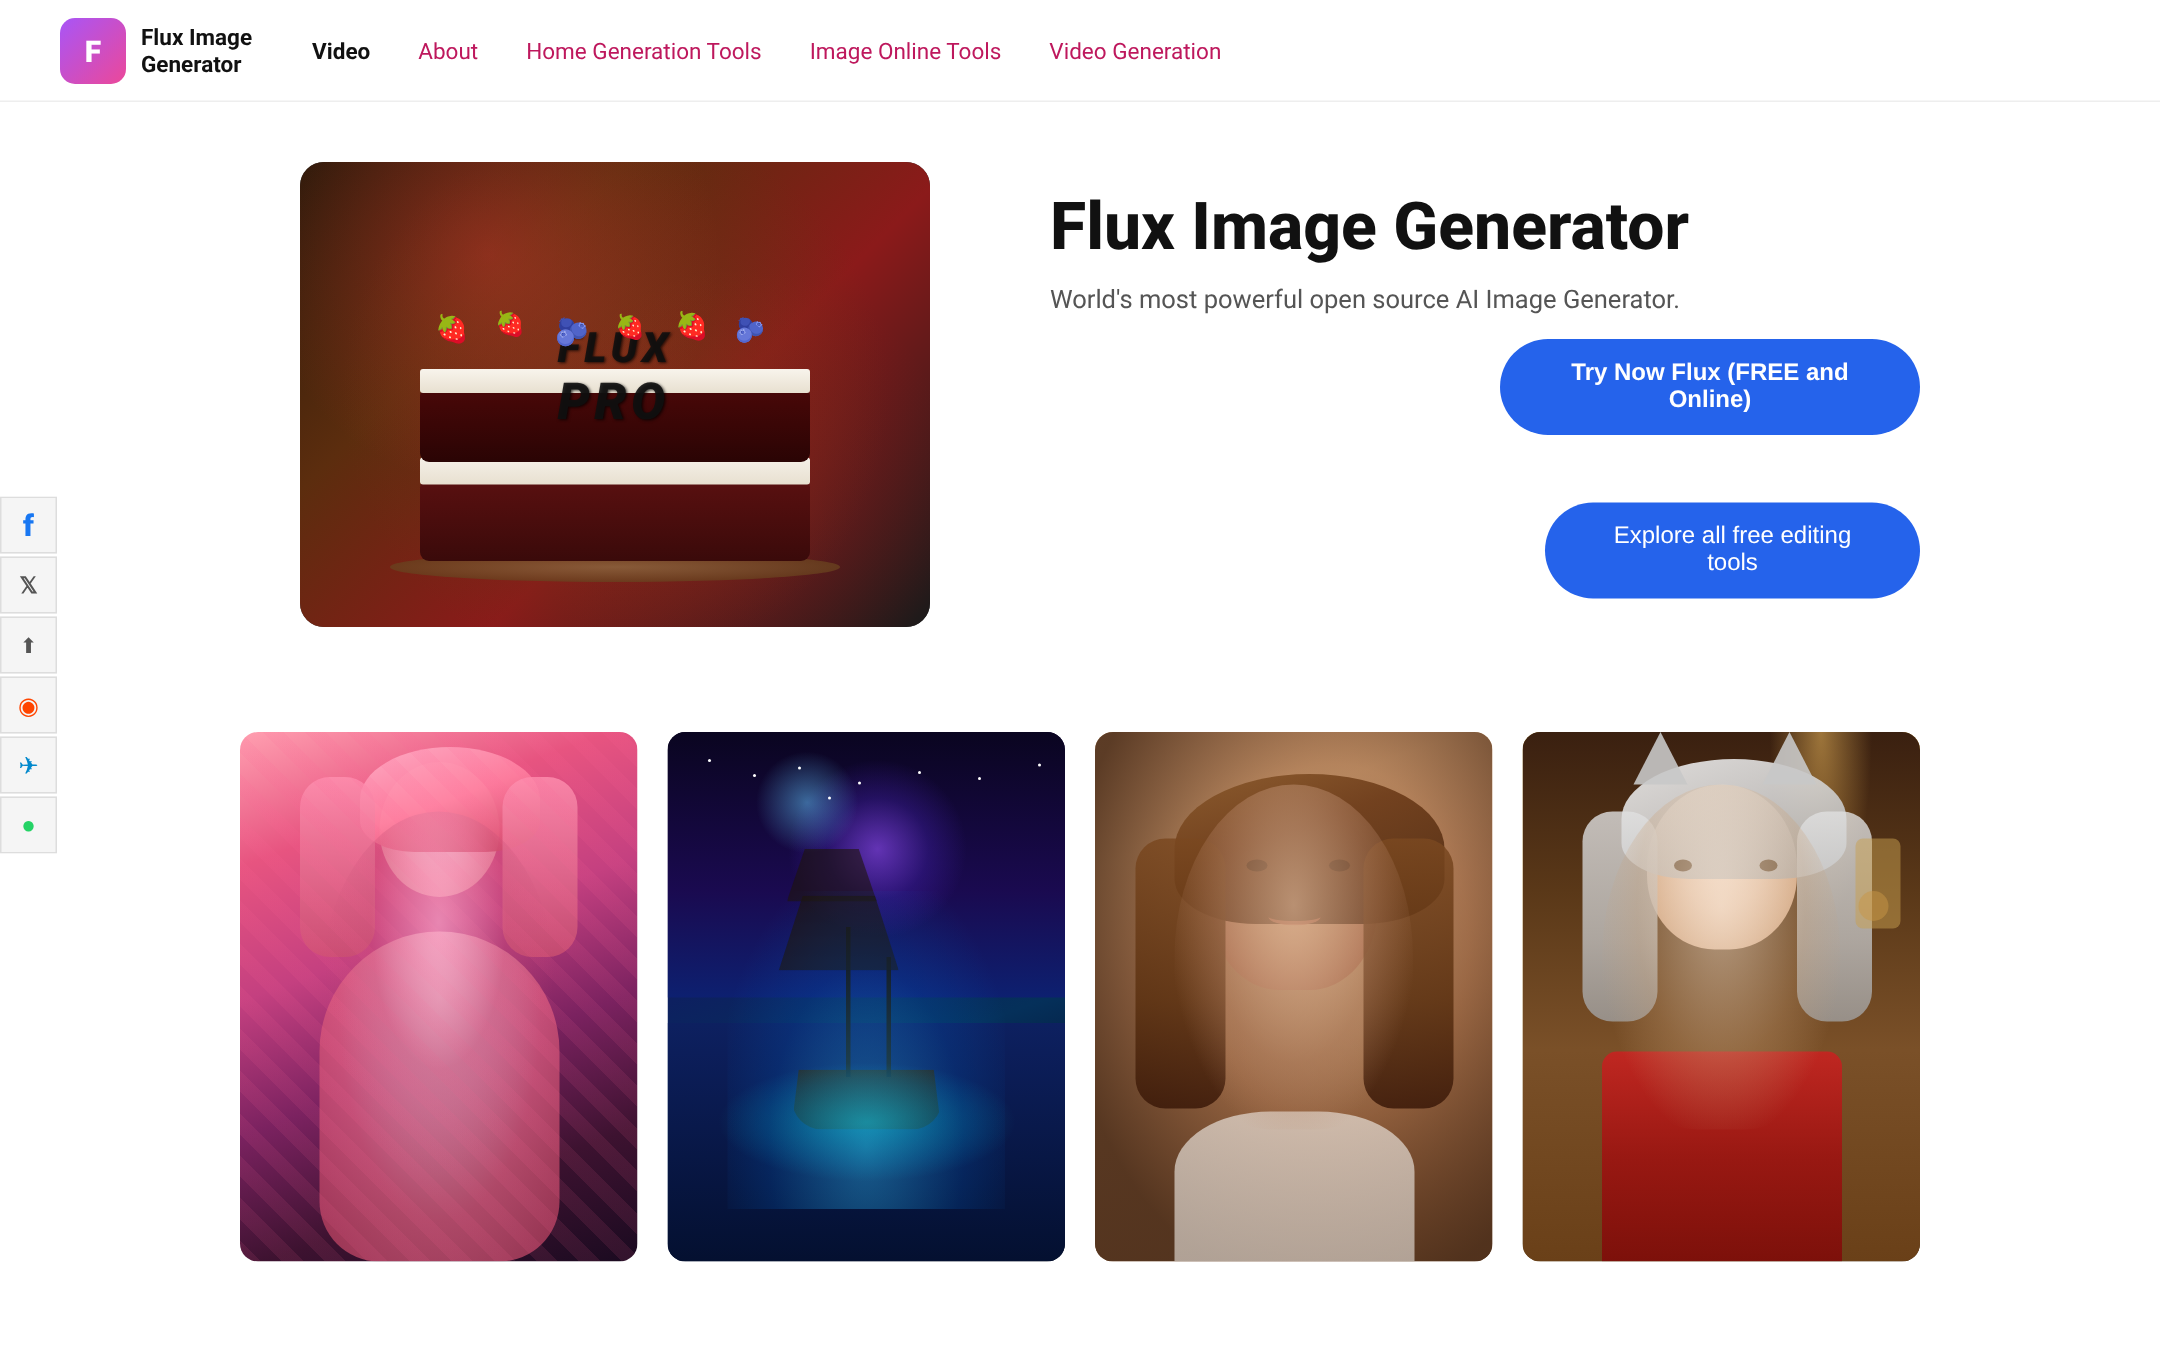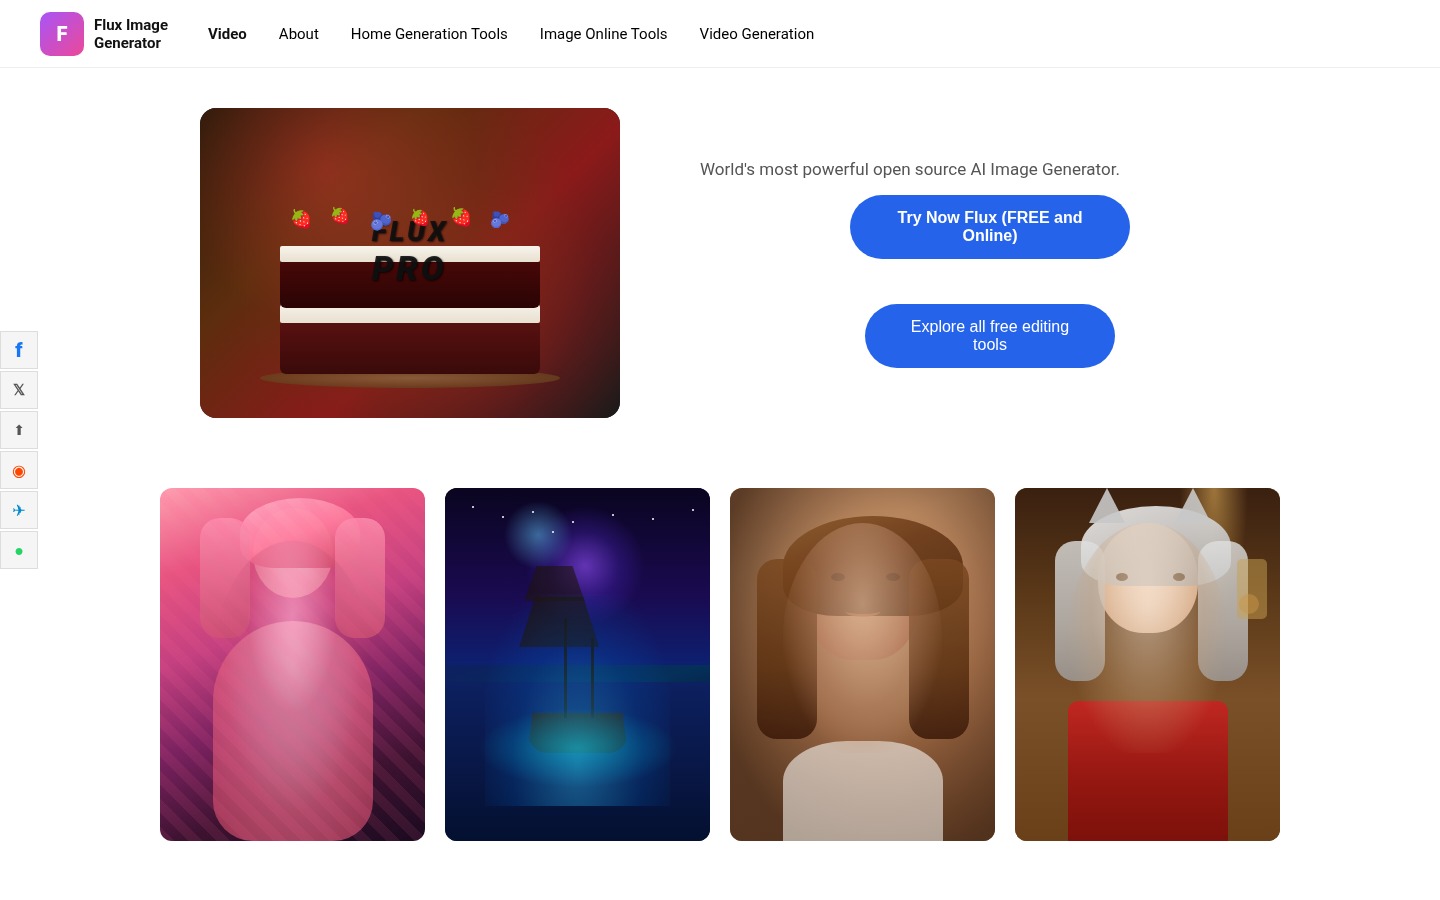--- a/index.html
+++ b/index.html
@@ -29,21 +29,21 @@
       background: linear-gradient(135deg, #a855f7, #ec4899);
       display: flex;
       align-items: center;
       justify-content: center;
       font-weight: 900;
       font-size: 22px;
       color: #fff;
     }
     .logo-text { font-size: 15px; font-weight: 700; line-height: 1.2; color: #111; }
     .nav-links { display: flex; align-items: center; gap: 32px; }
-    .nav-links a { text-decoration: none; color: #000000; font-size: 15px; }
+    .nav-links a { text-decoration: none; color: #be185d; font-size: 15px; }
     .nav-links a.active { font-weight: 700; color: #111; }
 
     
     .sidebar-share {
       position: fixed;
       left: 0;
       top: 50%;
       transform: translateY(-50%);
       display: flex;
       flex-direction: column;
@@ -261,22 +261,23 @@
           <div style="position:absolute; top:-18px; left:100px; font-size:18px;">🫐</div>
           <div style="position:absolute; top:-20px; left:140px; font-size:16px;">🍓</div>
           <div style="position:absolute; top:-22px; left:180px; font-size:18px;">🍓</div>
           <div style="position:absolute; top:-18px; left:220px; font-size:16px;">🫐</div>
         </div>
       </div>
     </div>
   </div>
 
   <div class="hero-content">
+    <h1 class="hero-title">Flux Image Generator</h1>
     <p class="hero-subtitle">World's most powerful open source AI Image Generator.</p>
-    <div style="display:flex; flex-direction:column; align-items:center; gap:31px;">
+    <div style="display:flex; flex-direction:column; align-items:flex-end; gap:31px;">
       <button class="btn-primary">Try Now Flux (FREE and Online)</button>
       <button class="btn-secondary">Explore all free editing tools</button>
     </div>
   </div>
 </section>
 
 <section class="section">
   <div class="cards-grid">
 
     <div class="card">

